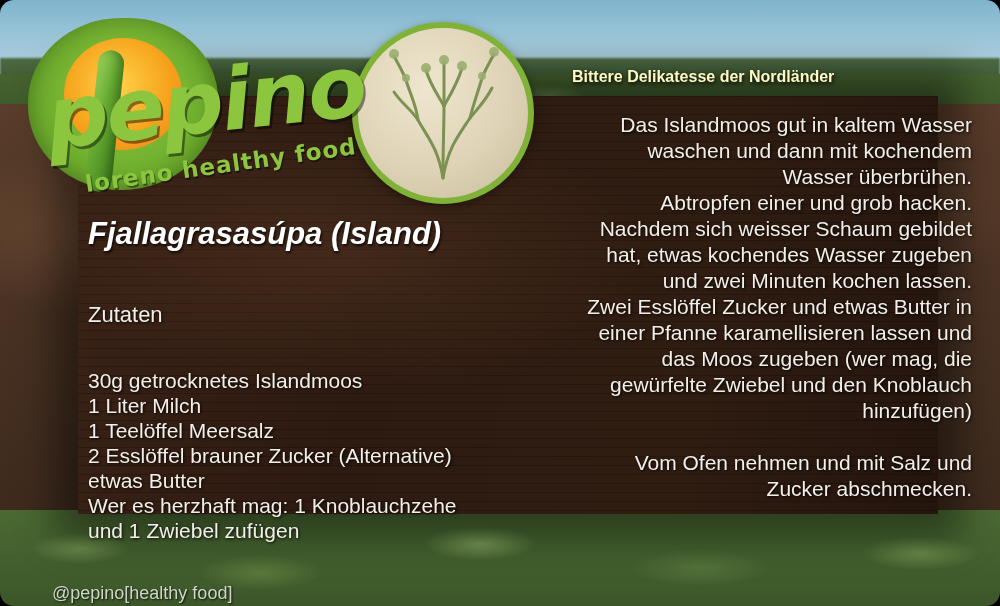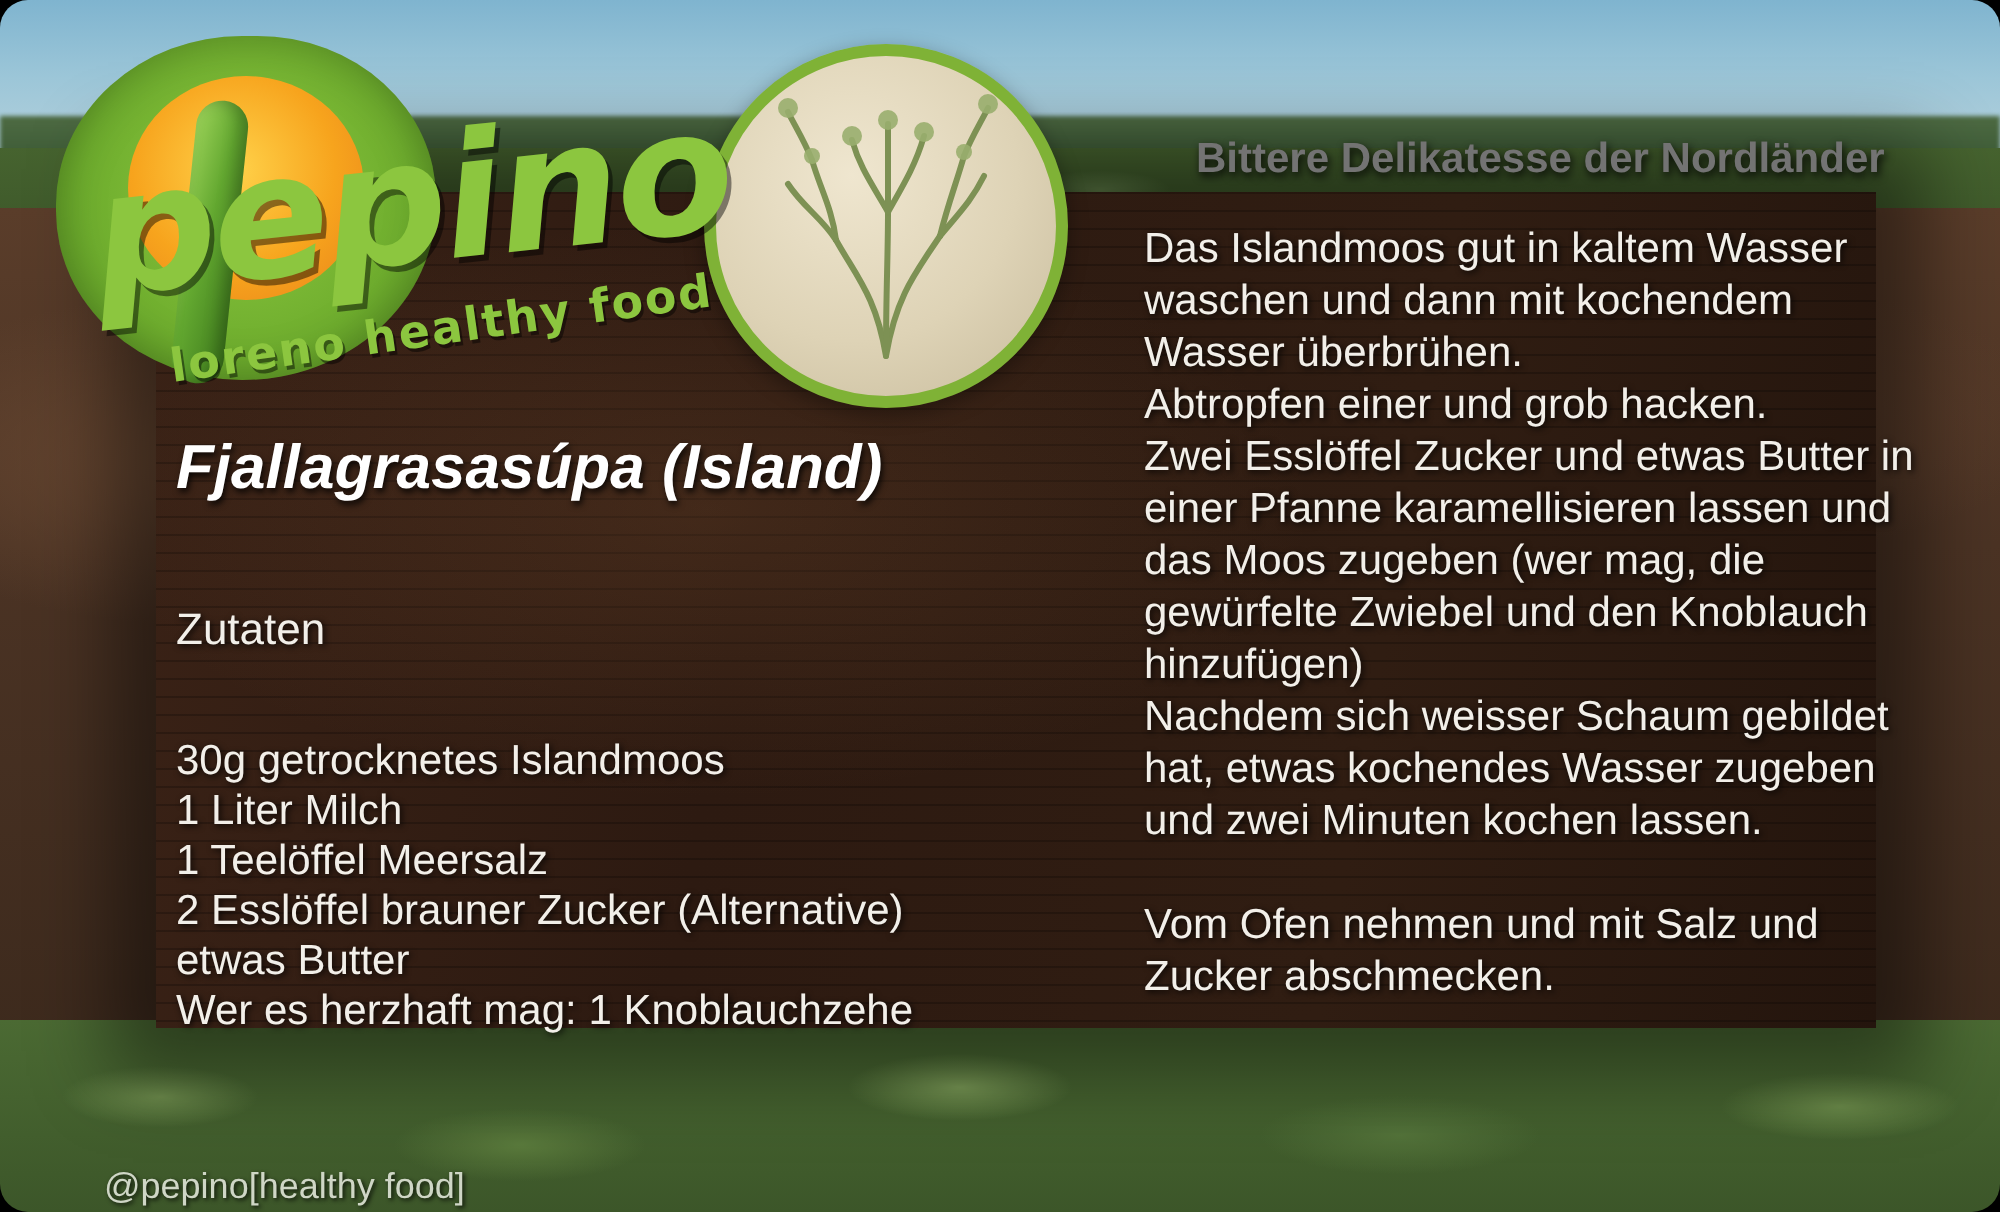--- a/index.html
+++ b/index.html
@@ -185,35 +185,36 @@
   .ingredients-list .ing {
     margin: 0;
   }
   .ingredients-list .ing.indent {
     padding-left: 46px;
   }
 
   
   .right-heading {
     position: absolute;
-    left: 598px; top: 68px;
-    font-size: 21px;
-    font-weight: 700;
-    color: #737373;
+    left: 572px; top: 68px;
+    font-size: 16px;
+    font-weight: 700;
+    color: #fef9c3;
     text-shadow: 1px 2px 4px rgba(0,0,0,0.9);
     white-space: nowrap;
   }
   .steps {
     position: absolute;
     left: 572px; top: 112px;
     width: 400px;
     font-size: 21px;
     line-height: 26px;
     color: #f2efe9;
     text-shadow: 1px 1px 3px rgba(0,0,0,0.85);
+    text-align: right;
   }
   .steps p { margin: 0; }
   .steps .gap { height: 26px; }
 
   .handle {
     position: absolute;
     left: 52px; bottom: 2px;
     font-size: 18px;
     color: #cfd6c6;
     text-shadow: 1px 1px 2px rgba(0,0,0,0.8);
@@ -272,29 +273,30 @@
 
   <div class="recipe-title">Fjallagrasasúpa (Island)</div>
   <div class="ingredients-heading">Zutaten</div>
   <div class="ingredients-list" id="ingredients-list">
       <p class="ing">30g getrocknetes Islandmoos</p>
       <p class="ing">1 Liter Milch</p>
       <p class="ing">1 Teelöffel Meersalz</p>
       <p class="ing">2 Esslöffel brauner Zucker (Alternative)</p>
       <p class="ing">etwas Butter</p>
       <p class="ing">Wer es herzhaft mag: 1 Knoblauchzehe</p>
+      <p class="ing">und 1 Zwiebel zufügen</p>
     </div>
 
   <div class="right-heading">Bittere Delikatesse der Nordländer</div>
   <div class="steps">
     <div id="steps-1">
         <p>Das Islandmoos gut in kaltem Wasser waschen und dann mit kochendem Wasser überbrühen.</p>
         <p>Abtropfen einer und grob hacken.</p>
+        <p>Nachdem sich weisser Schaum gebildet hat, etwas kochendes Wasser zugeben und zwei Minuten kochen lassen.</p>
         <p>Zwei Esslöffel Zucker und etwas Butter in einer Pfanne karamellisieren lassen und das Moos zugeben (wer mag, die gewürfelte Zwiebel und den Knoblauch hinzufügen)</p>
-        <p>Nachdem sich weisser Schaum gebildet hat, etwas kochendes Wasser zugeben und zwei Minuten kochen lassen.</p>
       </div>
     <div class="gap"></div>
     <div id="steps-2">
         <p>Vom Ofen nehmen und mit Salz und Zucker abschmecken.</p>
       </div>
   </div>
 
   <div class="handle">@pepino[healthy food]</div>
 </div>
 

